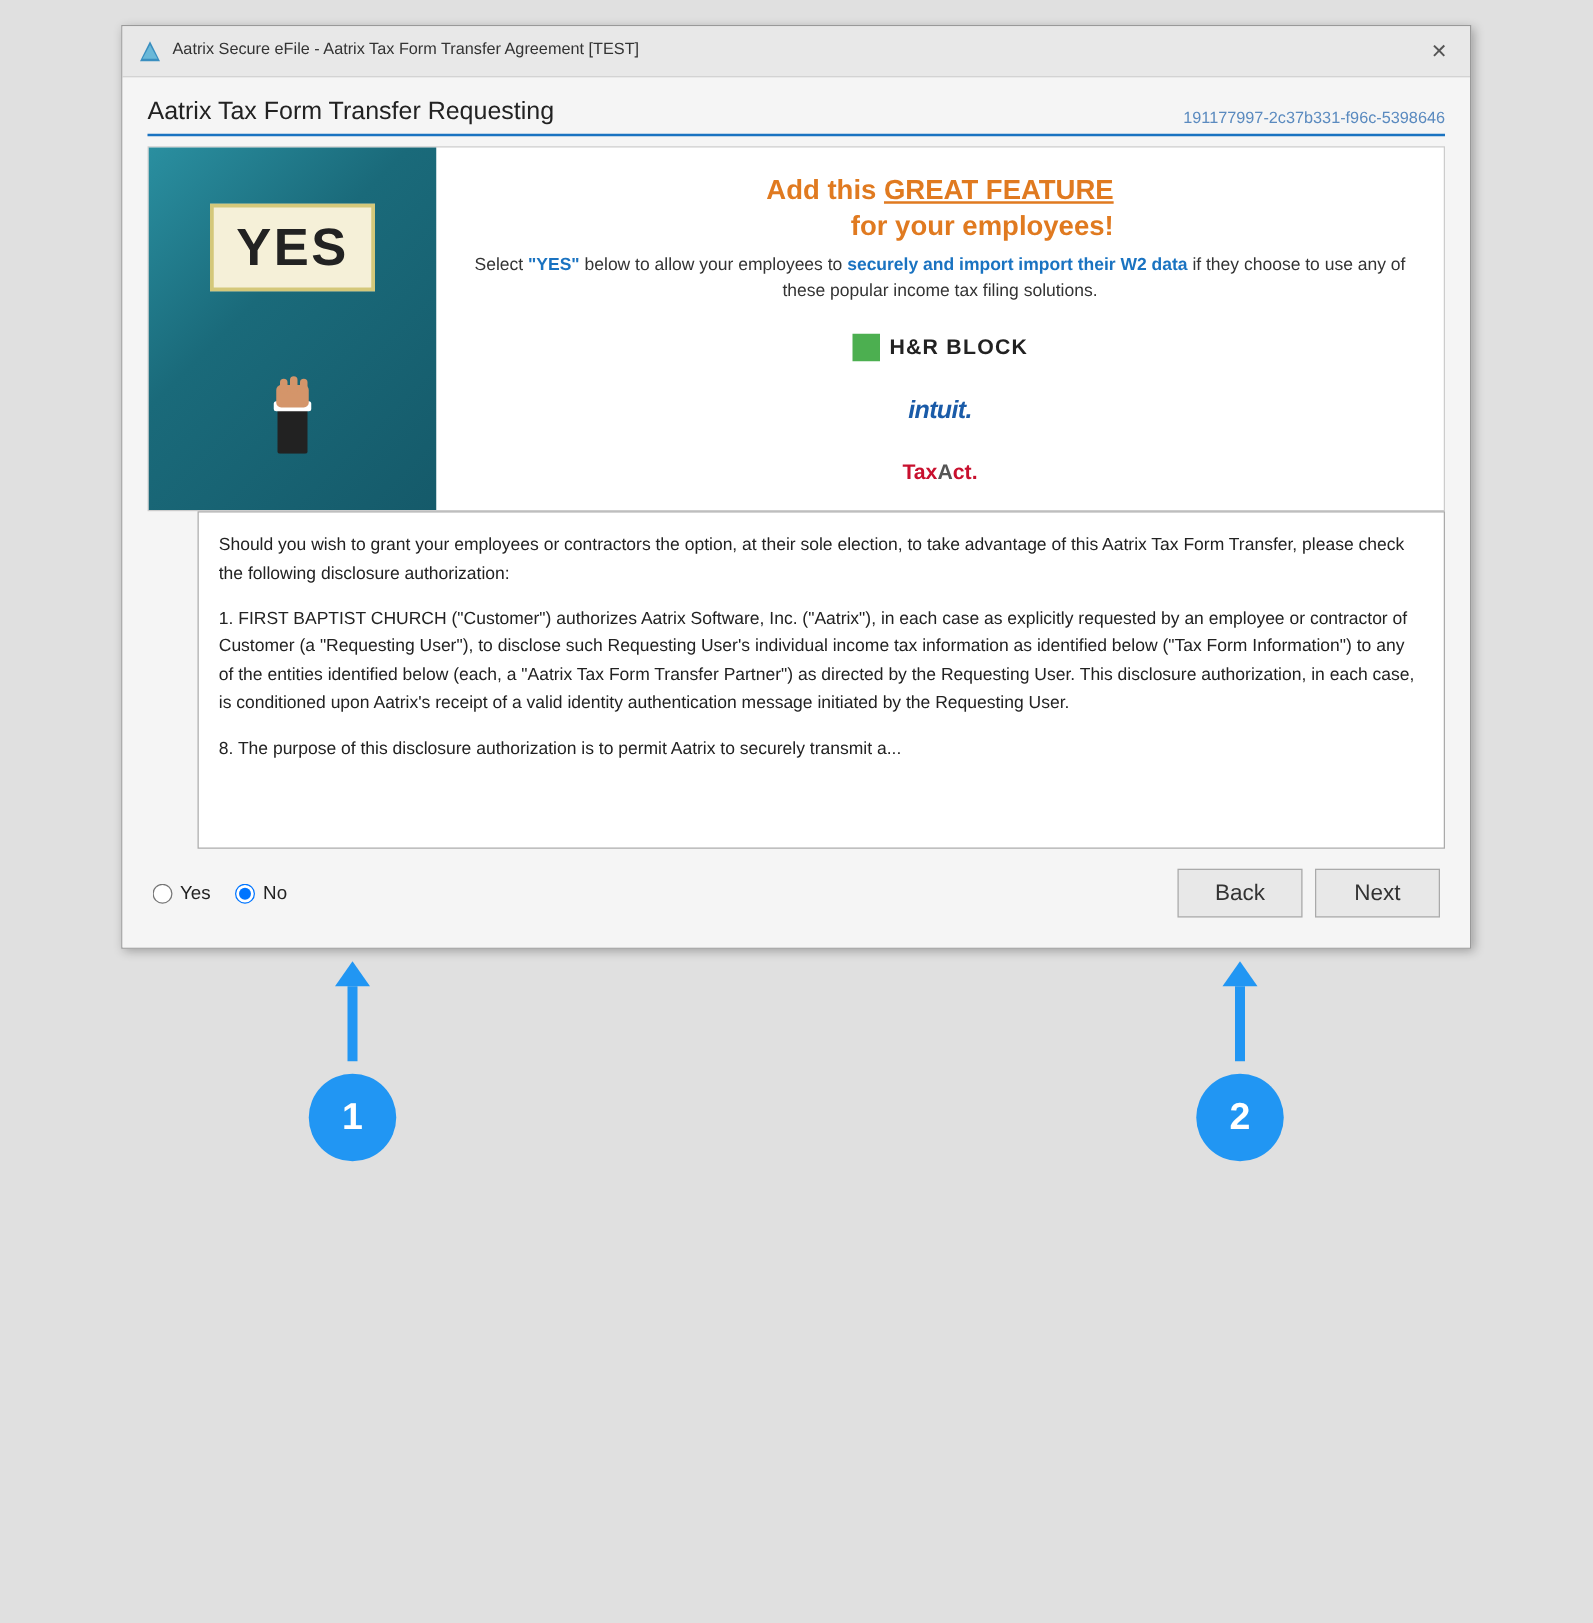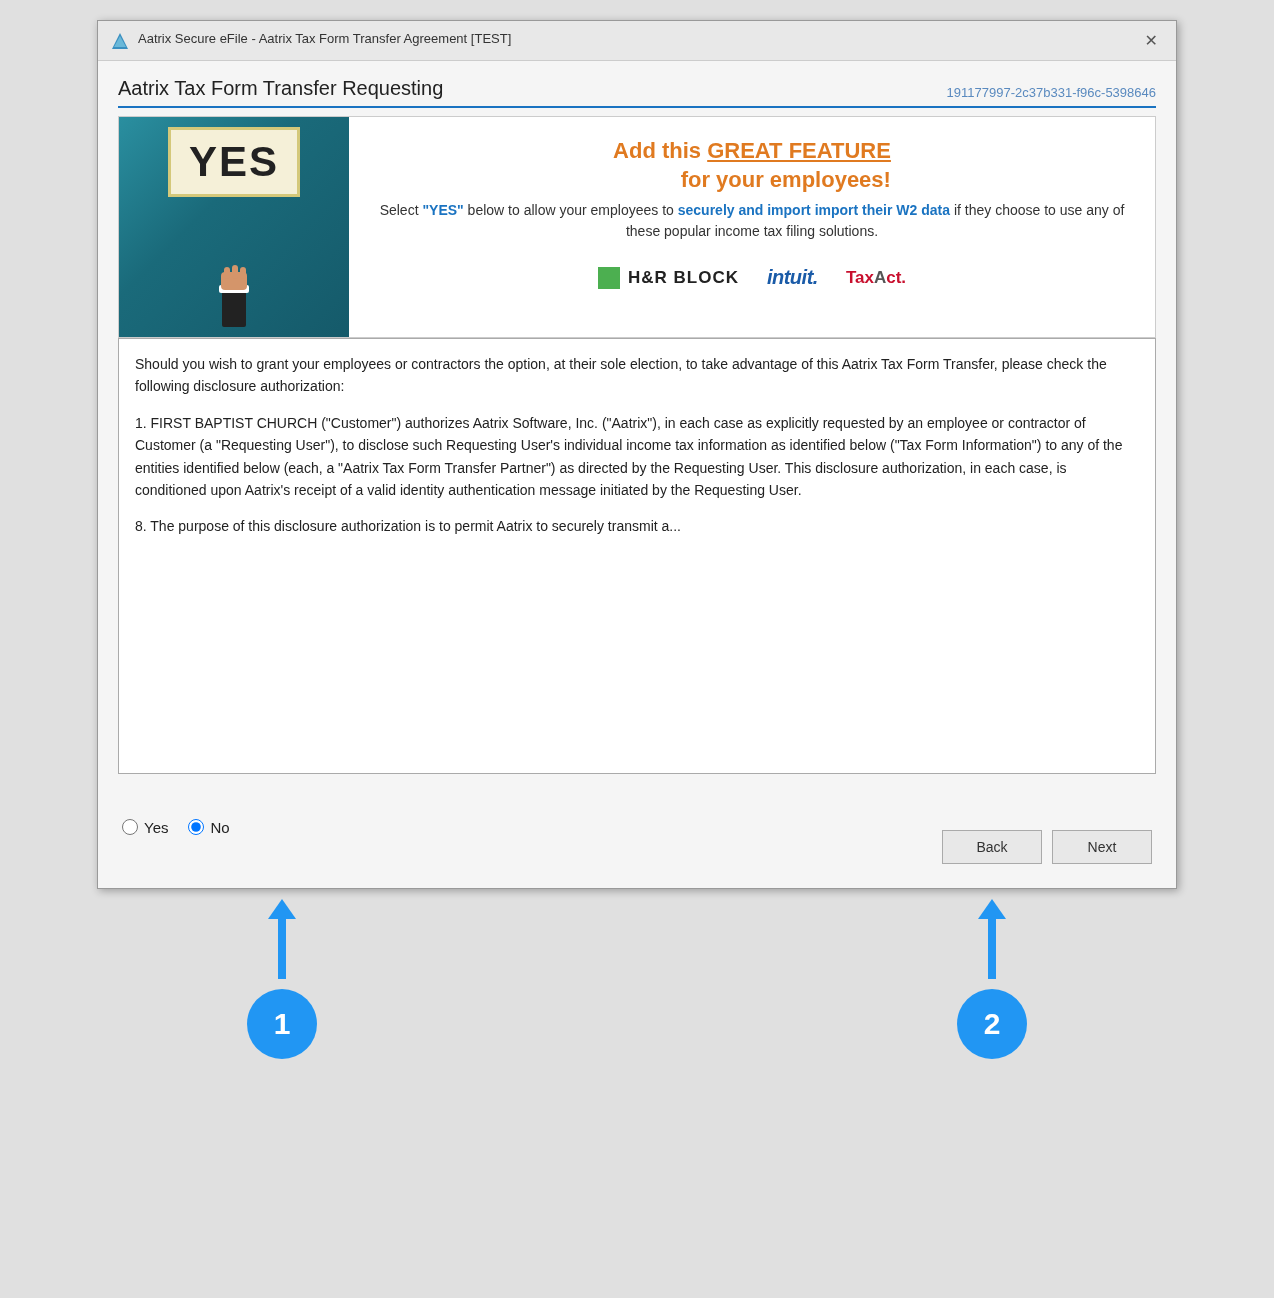--- a/index.html
+++ b/index.html
@@ -147,20 +147,21 @@
     .promo-subtext .secure-highlight {
       color: #1a73c1;
       font-weight: bold;
     }
 
     .partners {
       display: flex;
       align-items: center;
       gap: 28px;
       margin-top: 8px;
+      flex-direction: column;
     }
 
     .partner-hrblock {
       display: flex;
       align-items: center;
       gap: 8px;
     }
 
     .hrblock-square {
       width: 22px;
@@ -191,26 +192,27 @@
 
     .taxact-x {
       color: #555;
     }
 
     
     .agreement-text-area {
       background: white;
       border: 1px solid #aaa;
       padding: 14px 16px;
-      height: 436px;
+      height: 270px;
       overflow-y: scroll;
       font-size: 14px;
       color: #222;
       line-height: 1.6;
       position: relative;
+      margin-left: 40px;
     }
 
     .agreement-text-area p {
       margin-bottom: 14px;
     }
 
     
     .agreement-text-area::-webkit-scrollbar {
       width: 16px;
     }
@@ -251,27 +253,26 @@
       cursor: pointer;
     }
 
     .button-group {
       display: flex;
       gap: 10px;
     }
 
     .btn {
       padding: 8px 20px;
-      font-size: 14px;
+      font-size: 18px;
       background: #e8e8e8;
       border: 1px solid #aaa;
       color: #333;
       cursor: pointer;
       min-width: 100px;
-      margin-top: 40px;
     }
 
     
     .annotations {
       width: 1080px;
       display: flex;
       justify-content: space-between;
       padding: 0 100px;
       margin-top: 10px;
       position: relative;

